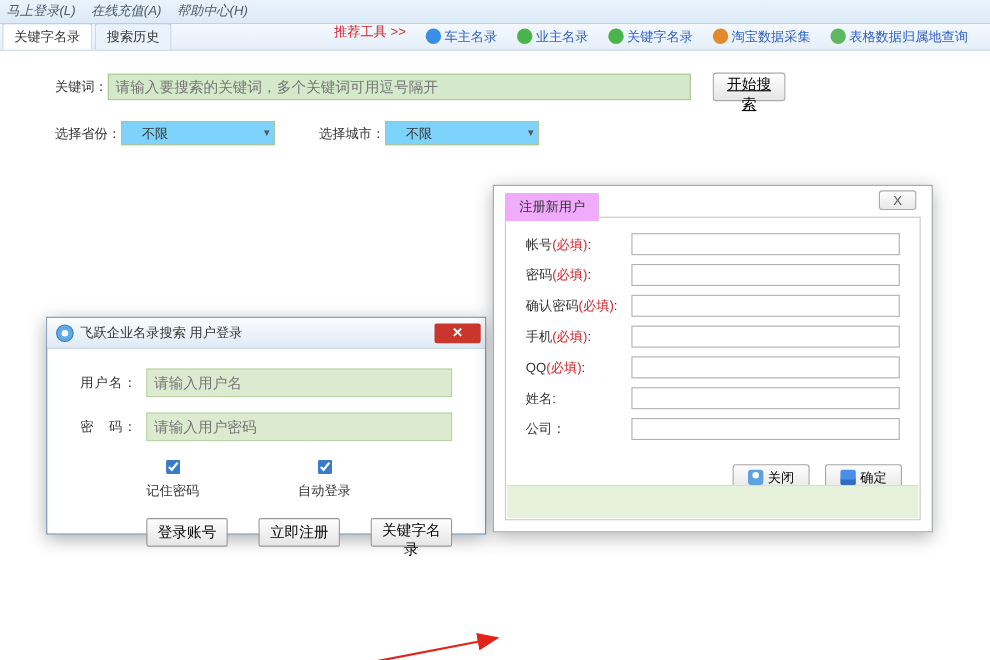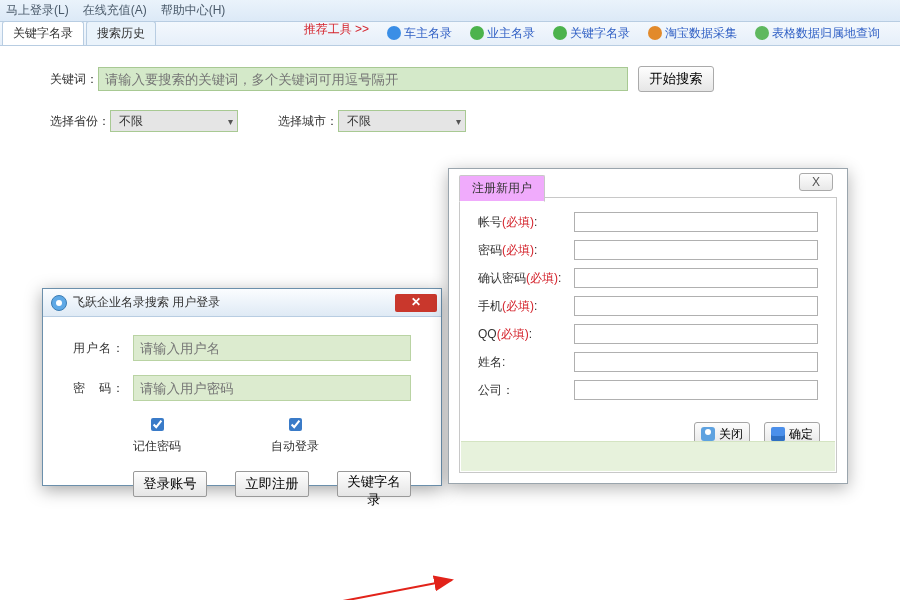--- a/index.html
+++ b/index.html
@@ -16,21 +16,21 @@
   .menubar {
     height: 22px;
     background: linear-gradient(#eaf3fb, #dce9f7);
     border-bottom: 1px solid #b8cde2;
     display: flex;
     align-items: center;
     padding-left: 6px;
     color: #4a5a6a;
     gap: 14px;
   }
-  .menubar span { cursor: default; }
+  .menubar span { cursor: default; font-style: italic; }
   .tabbar {
     height: 24px;
     background: linear-gradient(#f3f8fd,#e6eff9);
     border-bottom: 1px solid #b8cde2;
     display: flex;
     align-items: flex-end;
   }
   .tab {
     border: 1px solid #b8cde2;
     border-bottom: none;
@@ -64,32 +64,33 @@
   .lbl { color:#333; width:48px; }
   .lbl2 { color:#333; width:60px; }
   input.kw {
     width: 530px; height: 24px;
     background: #d4e9c9;
     border: 1px solid #a8c993;
     padding: 0 6px;
     color: #666;
   }
   button.search-btn {
-    margin-left: 10px;
-    width: 76px; height: 26px;
+    margin-left: 20px;
+    width: 66px; height: 26px;
     background: linear-gradient(#fefefe,#e6e6e6);
     border:1px solid #aaa; border-radius:3px;
     cursor:pointer;
+    text-decoration:underline;
   }
   .combo {
-    width: 128px; height: 22px;
-    background: #e5e5e5;
+    width: 140px; height: 22px;
+    background: #7dd3fc;
     border:1px solid #a8c993;
     display:flex; align-items:center; justify-content:space-between;
-    padding:0 4px 0 8px;
+    padding:0 4px 0 18px;
     color:#333;
   }
   .combo .arrow { font-size:10px; color:#555; }
 
   
   .login-dlg {
     position:absolute;
     left: 42px; top: 288px;
     width: 400px; height: 198px;
     border:1px solid #6b8fab;
@@ -191,21 +192,21 @@
     background:#fff;
     padding:0 4px;
   }
   .reg-btns {
     position:absolute;
     right:16px;
     top:224px;
     display:flex; gap:14px;
   }
   .reg-btns button {
-    width:56px; height:24px;
+    width:70px; height:24px;
     background:linear-gradient(#fdfdfd,#e7e7e7);
     border:1px solid #a5a5a5; border-radius:3px;
     display:flex; align-items:center; justify-content:center; gap:4px;
     cursor:pointer;
     font-size:12px;
   }
   .mini-ico { width:14px;height:14px; display:inline-block; }
   .mini-ico.user { background:#5ea2e0; border-radius:3px; position:relative;}
   .mini-ico.user::after{content:"";position:absolute;width:6px;height:6px;background:#fff;border-radius:50%;left:4px;top:2px;}
   .mini-ico.disk { background:#4b8fea; border-radius:2px; box-shadow: inset 0 -5px 0 #2f6fc2;}

